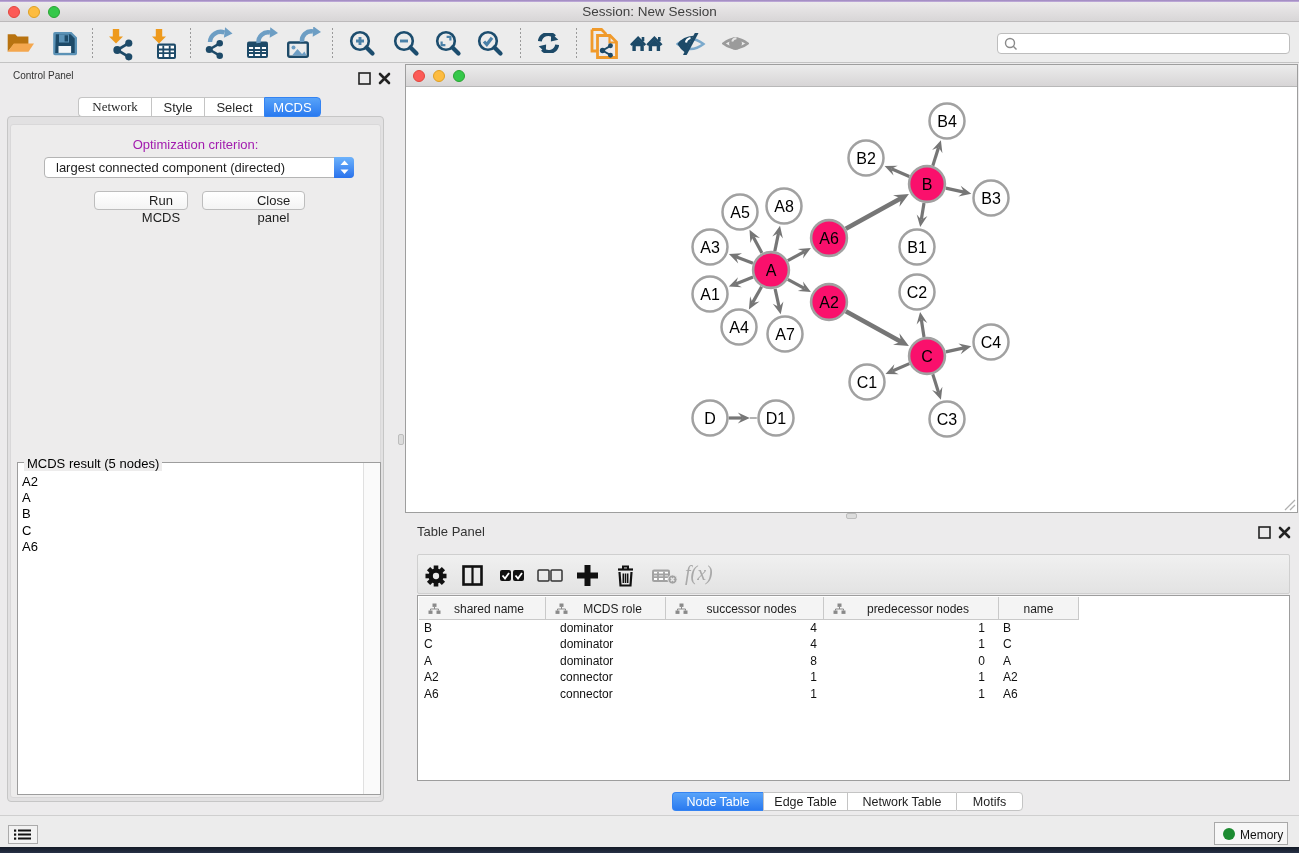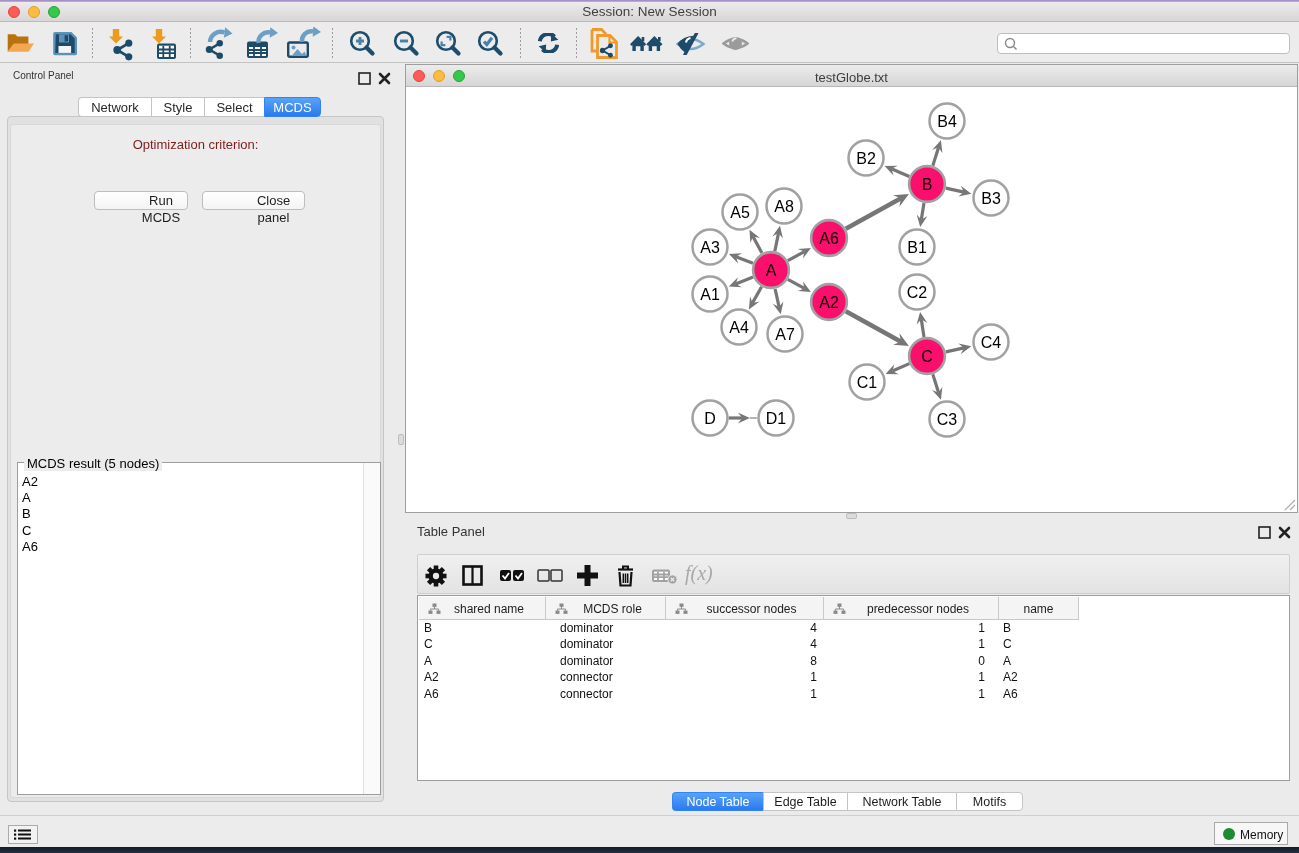--- a/index.html
+++ b/index.html
@@ -24,24 +24,24 @@
 
 
 #cpTitle { left:13px; top:70px; font-size:10px; color:#333; }
 #cpBox { left:7px; top:116px; width:377px; height:686px; background:#e2e1e2;
   border:1px solid #c6c6c6; border-radius:4px; }
 #cpInner { left:10px; top:124px; width:371px; height:674px; background:#edecec;
   border:1px solid #d9d8d9; border-radius:3px; }
 .tabrow { position:absolute; display:flex; }
 .tab { height:20px; font-size:13px; color:#282828; background:#fff; border:1px solid #c4c4c4;
   border-right:none; display:flex; align-items:center; justify-content:center; }
-.tab.first { border-radius:4px 0 0 4px; }
+.tab.first { border-radius:4px 0 0 4px;font-family:Liberation Serif, serif; }
 .tab.last { border-radius:0 4px 4px 0; border-right:1px solid #c4c4c4; }
 .tab.on { background:linear-gradient(#58a3f9,#2a7af0); color:#fff; border-color:#3483f2; }
-#optLabel { left:0px; top:137px; width:391px; text-align:center; font-size:13px; color:#7f1d1d; }
+#optLabel { left:0px; top:137px; width:391px; text-align:center; font-size:13px; color:#a21caf; }
 #dropdown { left:44px; top:157px; width:310px; height:21px; background:#fff; border:1px solid #b4b4b4;
   border-radius:4px; font-size:13px; color:#1d1d1d; line-height:19px; padding-left:11px; }
 #ddBtn { position:absolute; right:-1px; top:-1px; width:20px; height:21px; border-radius:0 4px 4px 0;
   background:linear-gradient(#6db3fc,#2a72ec); }
 .macbtn { position:absolute; height:19px; background:linear-gradient(#ffffff,#f4f4f4); border:1px solid #bdbdbd;
   border-radius:4px; font-size:13px; color:#1d1d1d; text-align:center; line-height:17px;padding-left:40px; }
 #grpBox { left:17px; top:462px; width:364px; height:333px; border:1px solid #9d9d9d; background:#fff; }
 #grpLabel { left:24px; top:456px; font-size:13px; color:#000; background:#edecec; padding:0 3px; }
 #mcdsList { left:22px; top:474px; width:340px; font-size:13px; color:#000; line-height:16.2px; }
 #listScroll { left:363px; top:463px; width:17px; height:331px; background:#fafafa; border-left:1px solid #e0e0e0; }
@@ -219,33 +219,38 @@
     </svg>
   <div class="abs" id="cpBox"></div>
   <div class="abs" id="cpInner"></div>
   <div class="abs tabrow" style="left:78px;top:97px;">
     <div class="tab first" style="width:73px;">Network</div>
     <div class="tab" style="width:53px;">Style</div>
     <div class="tab" style="width:60px;">Select</div>
     <div class="tab last on" style="width:57px;">MCDS</div>
   </div>
   <div class="abs" id="optLabel">Optimization criterion:</div>
+  <div class="abs" id="dropdown">largest connected component (directed)
+    <div id="ddBtn"><svg width="21" height="21">
+          <path d="M10.5,3.5 l4,4.5 h-8 z" fill="#fff"></path>
+          <path d="M10.5,17 l4,-4.5 h-8 z" fill="#fff"></path>
+        </svg></div>
+  </div>
   <div class="abs macbtn" style="left:94px;top:191px;width:94px;">Run MCDS</div>
   <div class="abs macbtn" style="left:202px;top:191px;width:103px;">Close panel</div>
   <div class="abs" id="grpBox"></div>
   <div class="abs" id="grpLabel">MCDS result (5 nodes)</div>
   <div class="abs" id="listScroll"></div>
   <div class="abs" id="mcdsList">A2<br>A<br>B<br>C<br>A6</div>
 
   <div class="abs" id="netWin">
     <div class="abs" id="netTitle"></div>
     <div class="abs tl" style="left:7px;top:5px;background:#fc5b57;border:0.5px solid #e2463d;"></div>
     <div class="abs tl" style="left:27px;top:5px;background:#fdbc40;border:0.5px solid #dfa023;"></div>
     <div class="abs tl" style="left:47px;top:5px;background:#35c84a;border:0.5px solid #29a433;"></div>
-    <div class="abs" id="netTitleText">testGlobe.txt</div>
     <svg class="abs" style="left:0;top:23px;" width="891" height="425" font-family="&quot;Liberation Sans&quot;,sans-serif">
       <line x1="355.9" y1="165.1" x2="347.0" y2="148.4" stroke="#767676" stroke-width="3.2"></line>
 <polygon points="343.5,141.8 353.9,149.9 347.0,148.4 344.4,154.9" fill="#767676"></polygon>
 <line x1="368.8" y1="163.2" x2="372.5" y2="145.1" stroke="#767676" stroke-width="3.2"></line>
 <polygon points="374.0,137.8 376.9,150.6 372.5,145.1 366.3,148.5" fill="#767676"></polygon>
 <line x1="347.0" y1="175.2" x2="329.9" y2="168.8" stroke="#767676" stroke-width="3.2"></line>
 <polygon points="322.9,166.1 336.0,165.3 329.9,168.8 332.2,175.4" fill="#767676"></polygon>
 <line x1="347.1" y1="189.0" x2="329.7" y2="195.9" stroke="#767676" stroke-width="3.2"></line>
 <polygon points="322.8,198.6 332.0,189.2 329.7,195.9 335.9,199.2" fill="#767676"></polygon>
 <line x1="355.6" y1="198.7" x2="346.5" y2="214.9" stroke="#767676" stroke-width="3.2"></line>

